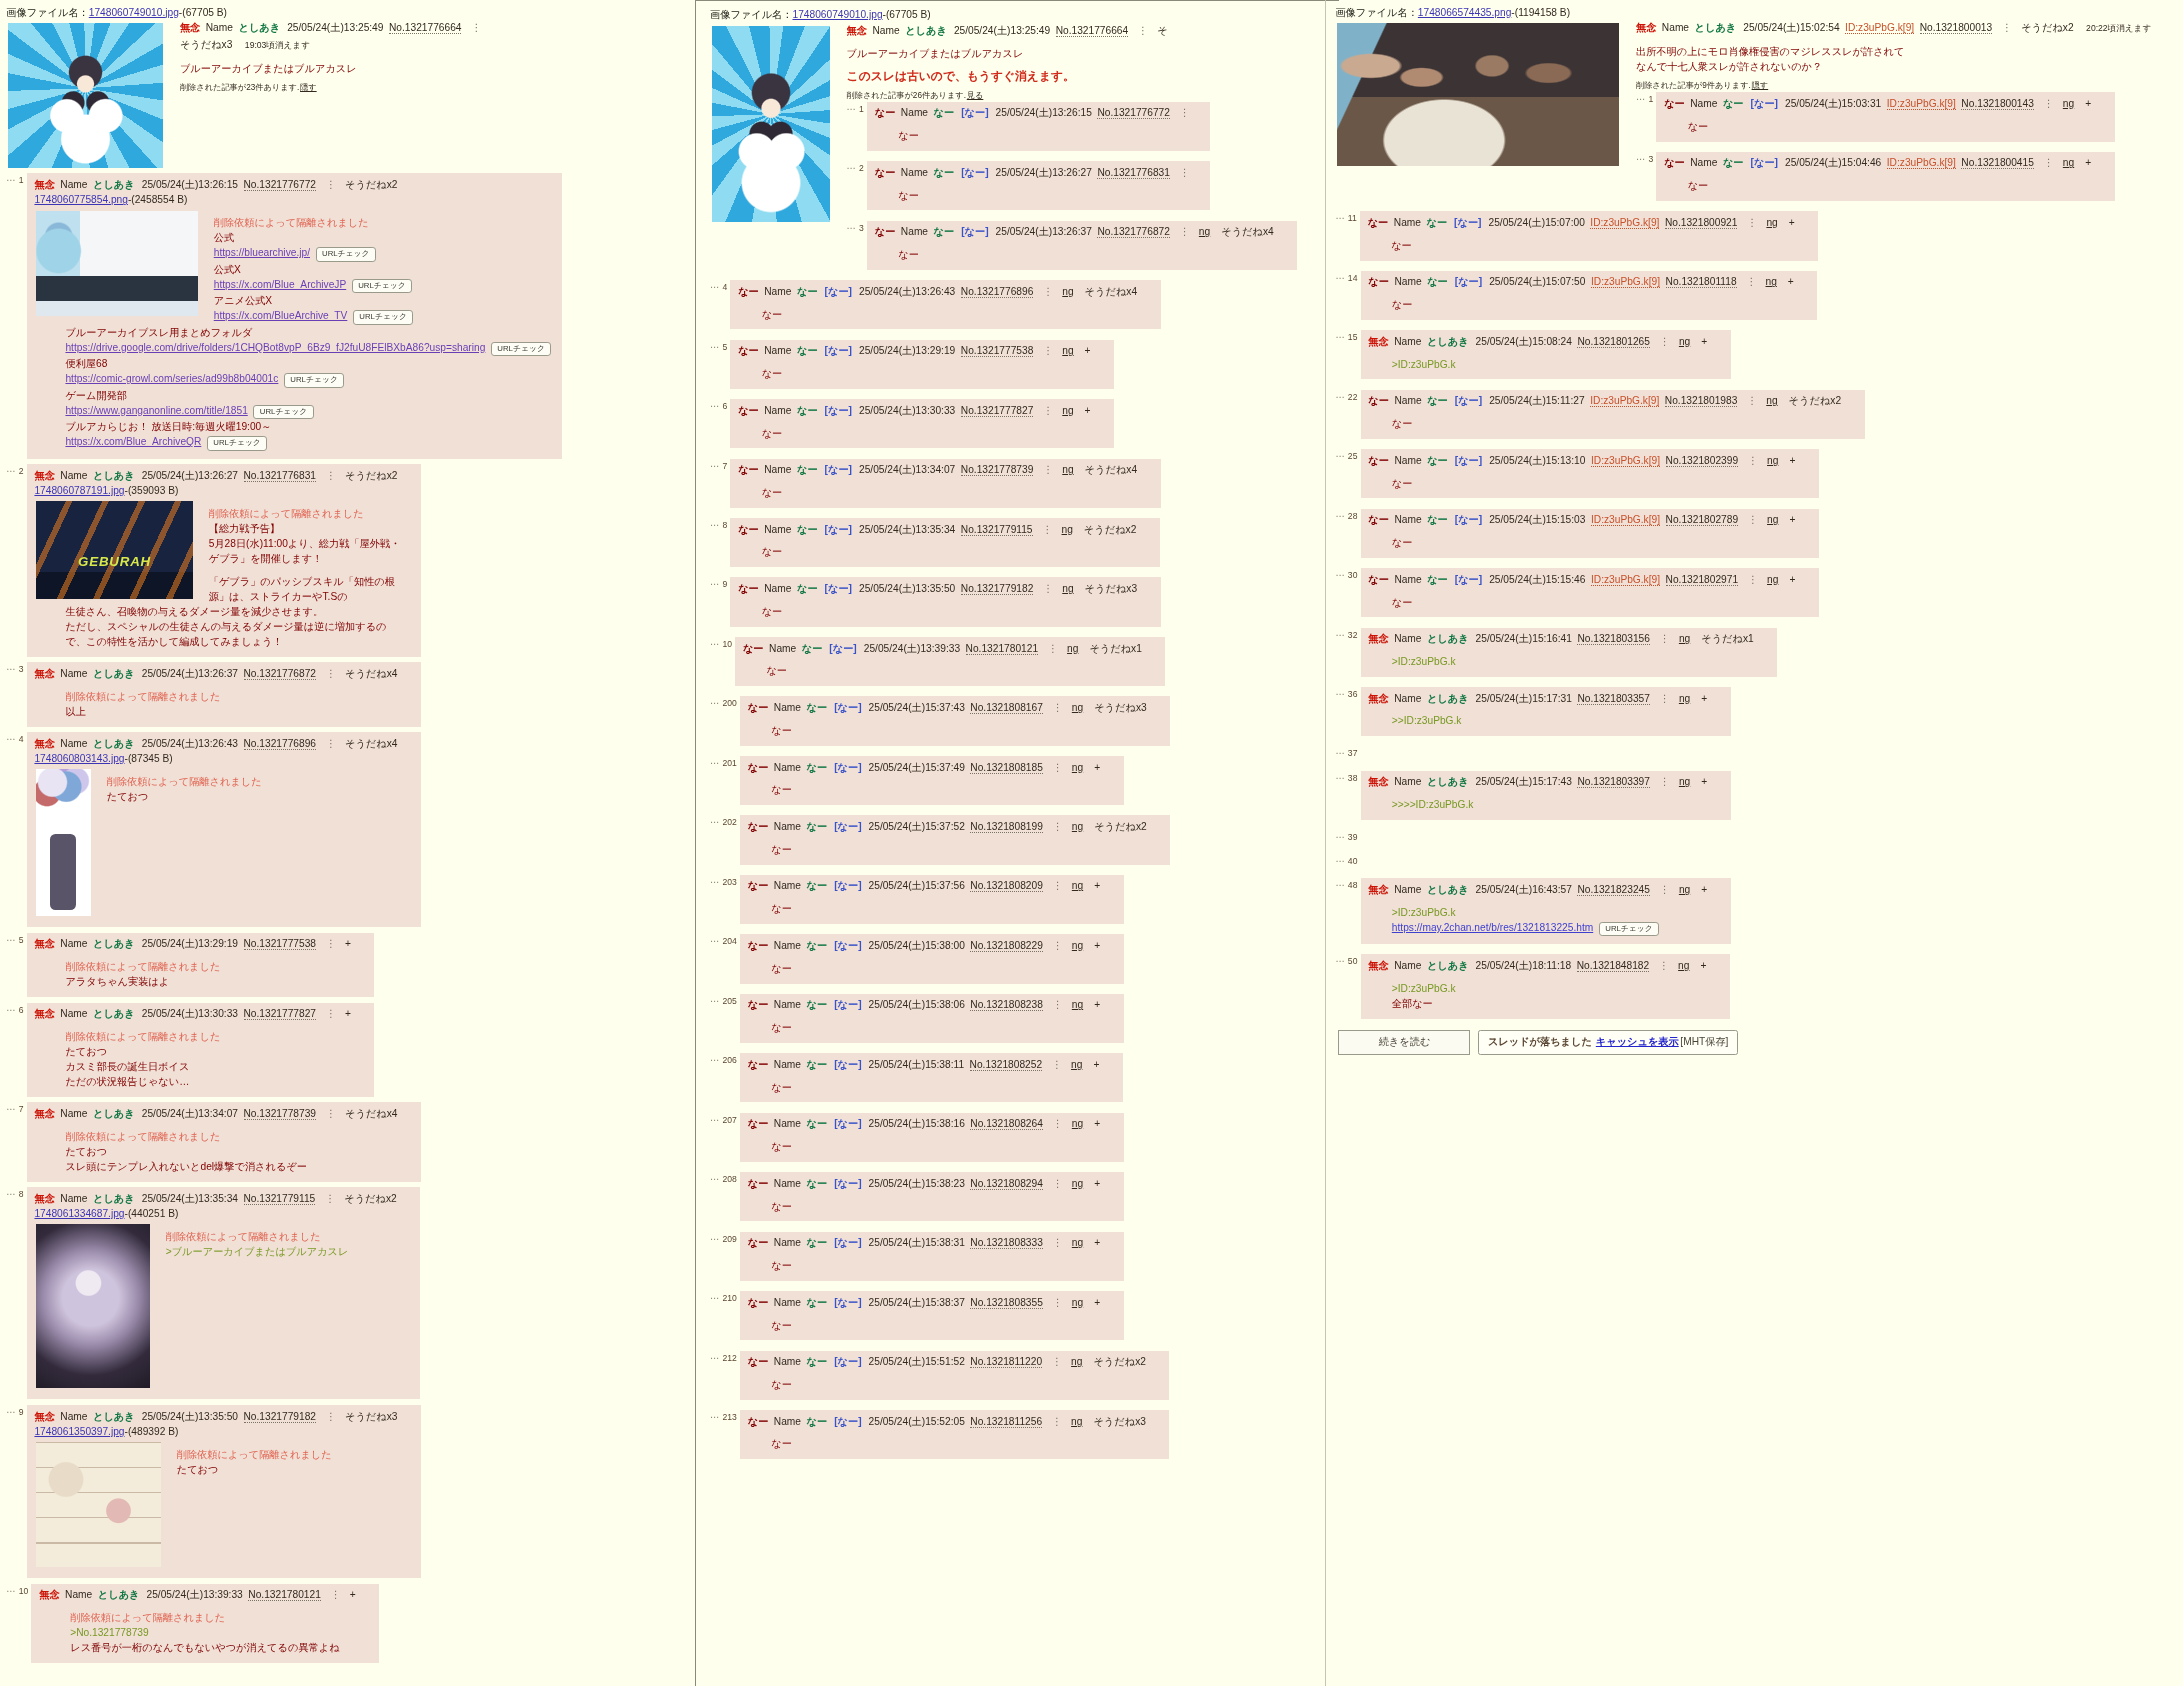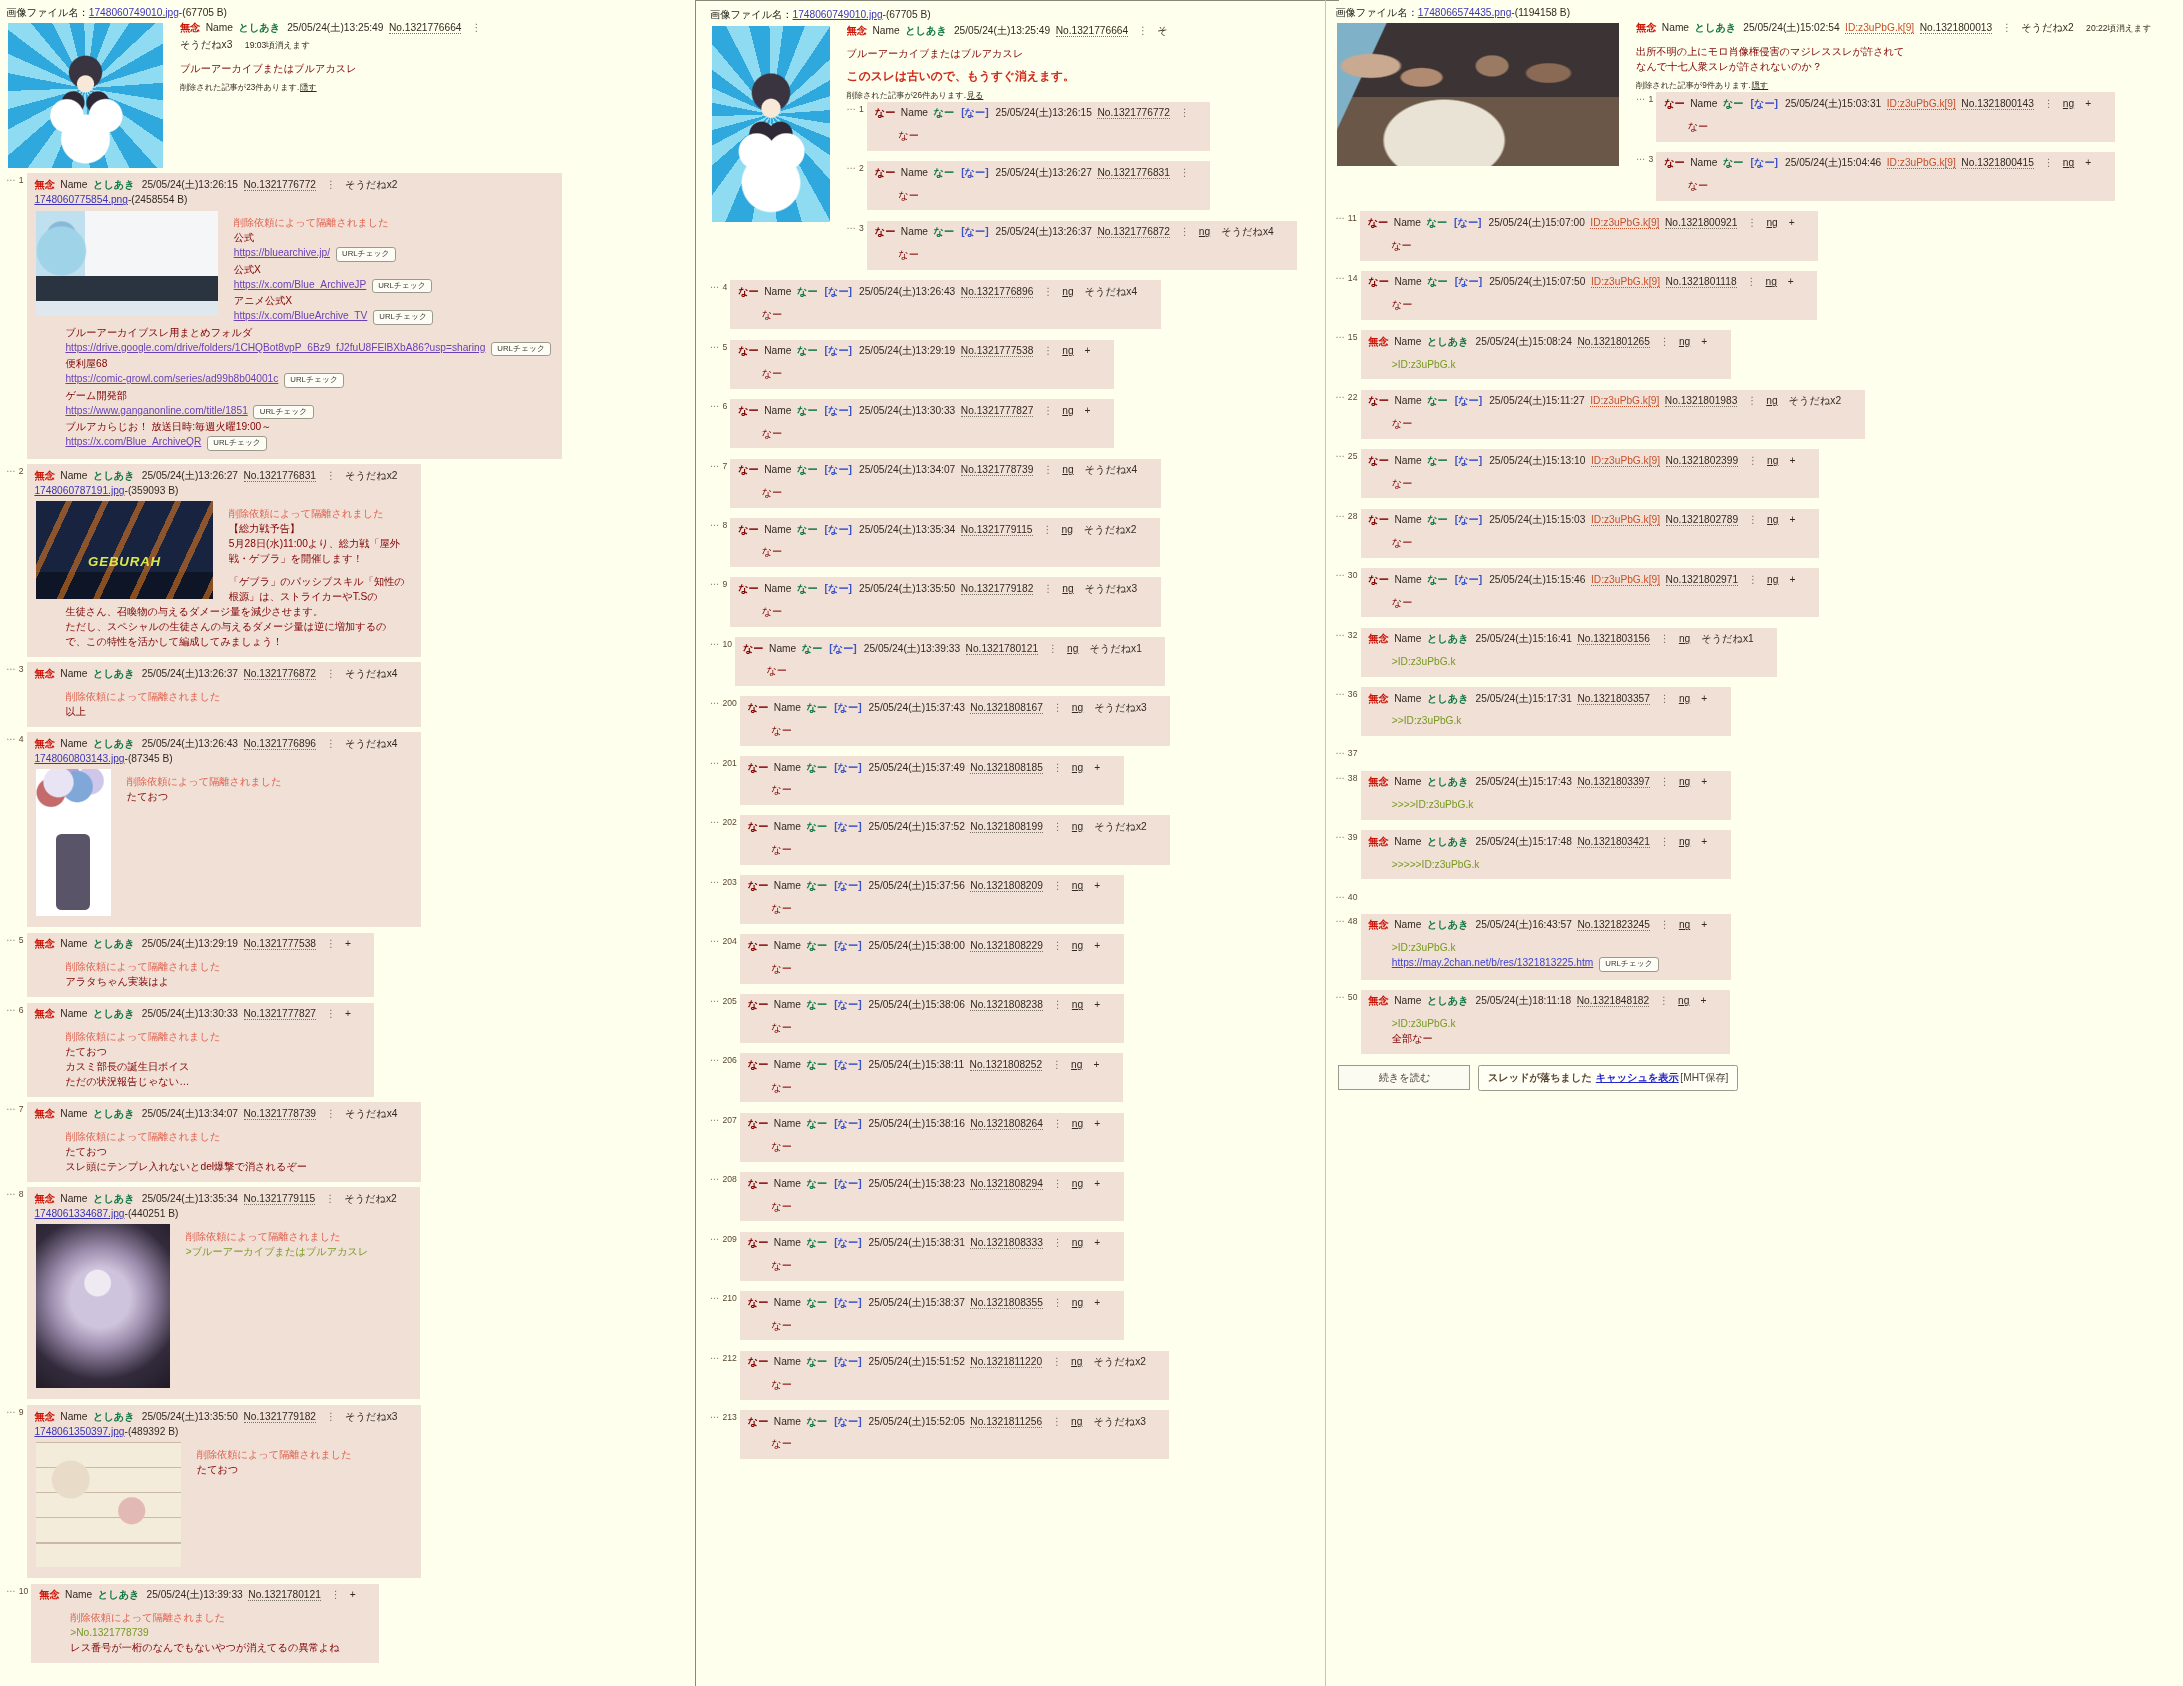--- a/index.html
+++ b/index.html
@@ -85,21 +85,21 @@
   .bline[data-c="g"] .bt{color:#789922;}
   .bline[data-c="u"] .bt{color:#6a3fb5;text-decoration:underline;cursor:pointer;}
   .bline[data-c="u2"] .bt{color:#3f3fd0;text-decoration:underline;cursor:pointer;}
   .bline[data-c="b"] .bt{color:#d02a1a;font-weight:bold;font-size:11.8px;}
   .bline[data-c="sp"]{height:7.8px;}
   .ucheck{display:inline-block;margin-left:5.5px;padding:0 5.5px;border:0.8px solid #9a9a8a;border-radius:3.1px;background:#fdfdf6;color:#3a3a30;font-size:7.8px;line-height:12.5px;cursor:pointer;}
   .opt:empty{display:none;}
 
   
   .pimg{display:none;}
-  .pimg[data-kind]{display:block;float:left;margin:3.1px 15.7px 3.1px 1.6px;cursor:pointer;position:relative;padding-left:20px;}
+  .pimg[data-kind]{display:block;float:left;margin:3.1px 15.7px 3.1px 1.6px;cursor:pointer;position:relative;}
   .pimg[data-kind="shot"]{width:162px;height:105px;
     background:
       linear-gradient(180deg, rgba(0,0,0,0) 0 62%, #2a3340 62% 86%, #dfe8ef 86% 100%),
       radial-gradient(circle at 14% 38%, #9fd3e8 0 14%, rgba(0,0,0,0) 15%),
       radial-gradient(circle at 14% 24%, #8ab8d8 0 8%, rgba(0,0,0,0) 9%),
       linear-gradient(90deg, #bfe0ee 0 27%, #f4f6f8 27% 100%);}
   .pimg[data-kind="geb"]{width:157px;height:98px;
     background:
       repeating-linear-gradient(115deg, rgba(0,0,0,0) 0 27px, rgba(235,125,30,.55) 27px 33px),
       linear-gradient(180deg, #18243f 0 72%, #0d1526 72% 100%);}
@@ -809,29 +809,21 @@
             <span class="subj" data-sc="mu">無念</span><span class="nlabel">Name</span><span class="pname">としあき</span><span class="pdate">25/05/24(土)15:17:43</span><a class="pno">No.1321803397</a><span class="dots"></span><a class="png opt">ng</a><span class="sodane opt">+</span>
           </div>
           <div class="pbody">
 
           <div class="bline" data-c="g"><span class="bt">&gt;&gt;&gt;&gt;ID:z3uPbG.k</span></div>
           </div>
         </div>
       </div>
 
       <div class="rrow">
-        <span class="rpre"></span><span class="rnum">39</span><div class="rbox">
-          <div class="rhead">
-            <span class="subj" data-sc="mu">無念</span><span class="nlabel">Name</span><span class="pname">としあき</span><span class="pdate">25/05/24(土)15:17:48</span><a class="pno">No.1321803421</a><span class="dots"></span><a class="png opt">ng</a><span class="sodane opt">+</span>
-          </div>
-          <div class="pbody">
-
-          <div class="bline" data-c="g"><span class="bt">&gt;&gt;&gt;&gt;&gt;ID:z3uPbG.k</span></div>
-          </div>
-        </div>
+        <span class="rpre"></span><span class="rnum">39</span>
       </div>
 
       <div class="rrow">
         <span class="rpre"></span><span class="rnum">40</span>
       </div>
 
       <div class="rrow">
         <span class="rpre"></span><span class="rnum">48</span><div class="rbox">
           <div class="rhead">
             <span class="subj" data-sc="mu">無念</span><span class="nlabel">Name</span><span class="pname">としあき</span><span class="pdate">25/05/24(土)16:43:57</span><a class="pno">No.1321823245</a><span class="dots"></span><a class="png opt">ng</a><span class="sodane opt">+</span>

